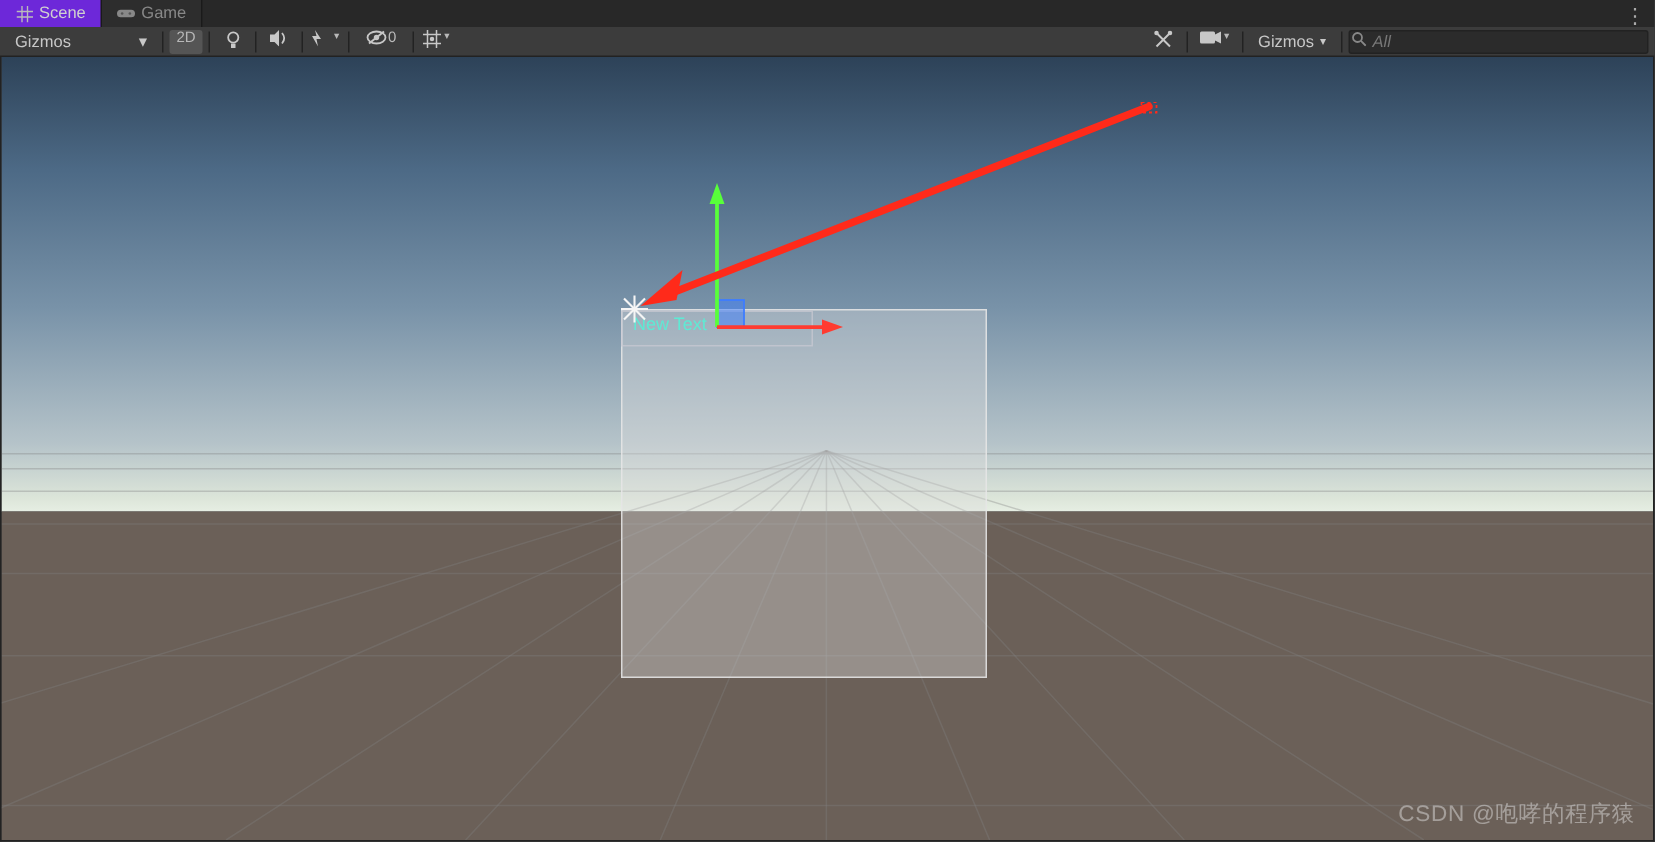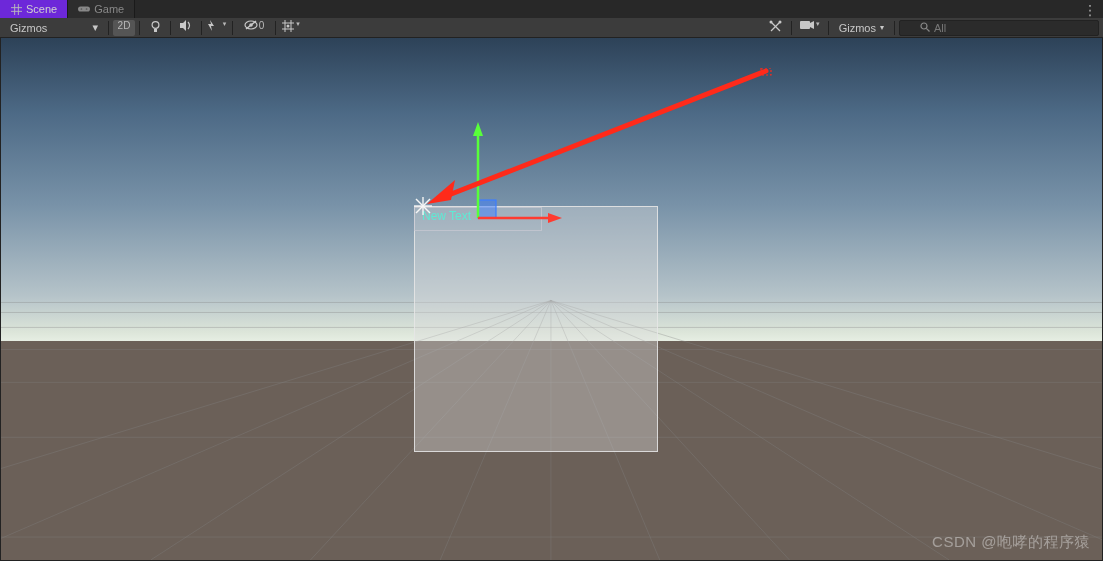--- a/index.html
+++ b/index.html
@@ -80,24 +80,25 @@
     }
     .tbtn.active2 { background: #555;}
     .toolbar-right { margin-left: auto; display: flex; align-items: center; gap: 2px;}
     .search-box {
       background: #2b2b2b;
       border: 1px solid #222;
       width: 200px;
       height: 16px;
       display: flex;
       align-items: center;
-      padding: 0 20px;
+      padding: 0 1px;
       gap: 4px;
       color: #777;
       border-radius: 2px;
+      font-style: italic;
     }
     .gizmos-btn {
       display: flex; align-items: center; gap: 4px; padding: 0 6px; cursor: pointer; color: #c8c8c8;
     }
 
     
     .viewport {
       position: absolute;
       top: 38px;
       left: 0;

